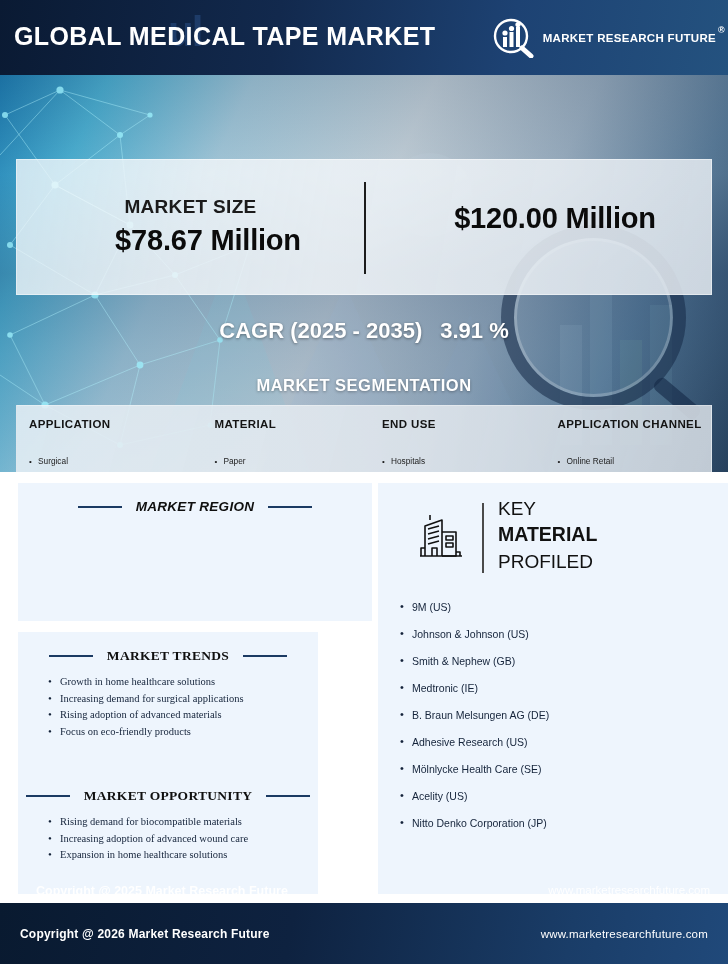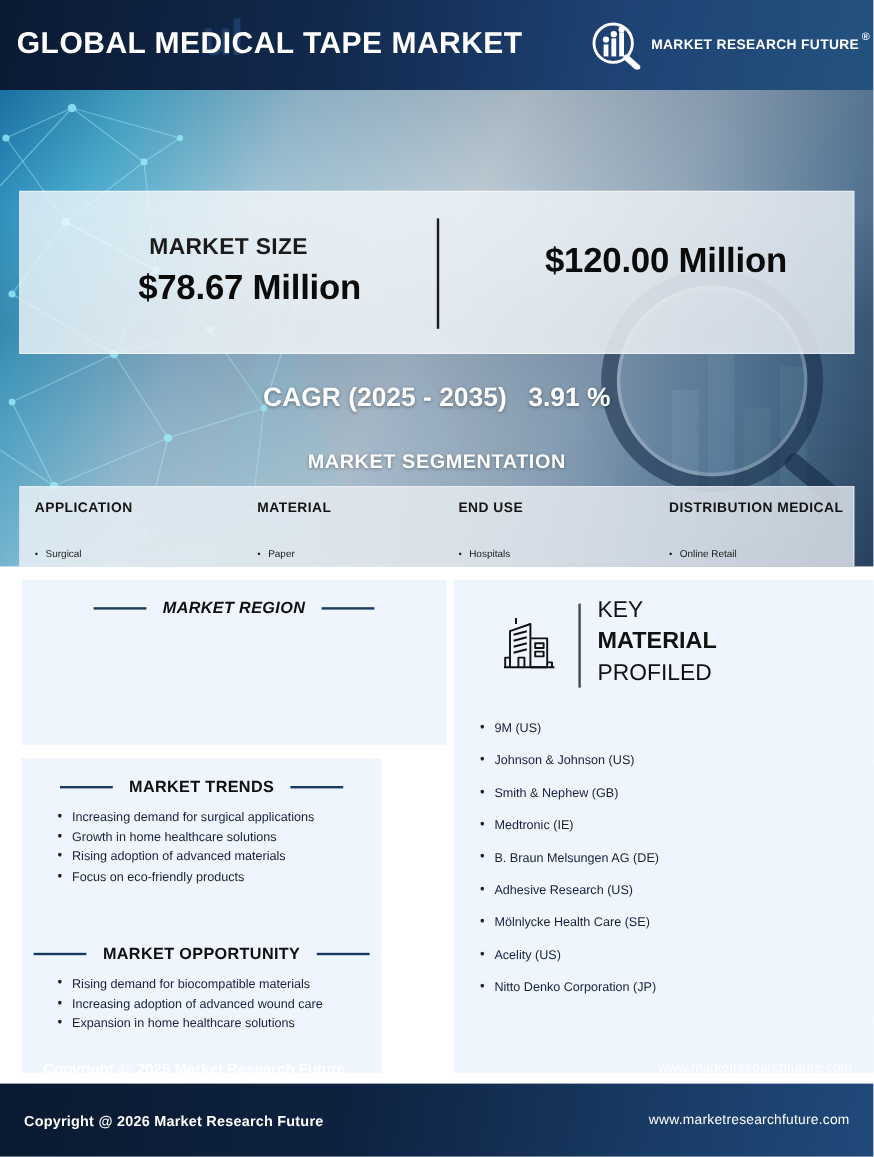--- a/index.html
+++ b/index.html
@@ -114,21 +114,21 @@
   }
   .seg-list li:before {
     content: "•"; position: absolute; left: 0; top: -.5px; font-size: 8px; color: #1c1c1c;
   }
 
   
   .card {
     position: absolute; background: #eef5fd; overflow: hidden;
   }
   #card-region { left: 18px; top: 483px; width: 354px; height: 138px; font-style: italic; }
-  #card-trends { left: 18px; top: 632px; width: 300px; height: 262px; }
+  #card-trends { left: 18px; top: 632px; width: 300px; height: 262px; font-family: Liberation Serif, serif; }
   #card-companies { left: 378px; top: 483px; width: 394px; height: 411px; }
 
   .card-title-row {
     display: flex; align-items: center; justify-content: center; gap: 14px;
     margin-top: 16px;
   }
   .card-title-row .dash { width: 44px; height: 2px; background: #1b3a63; }
   .card-title {
     font-size: 13.5px; font-weight: bold; color: #0f0f0f; letter-spacing: .3px;
   }
@@ -293,21 +293,21 @@
       </div>
       <div class="seg-col c3">
         <div class="seg-head">END USE</div>
         <ul class="seg-list">
           <li>Hospitals</li>
           <li>Clinics</li>
 
         </ul>
       </div>
       <div class="seg-col c4">
-        <div class="seg-head">DISTRIBUTION MEDICAL</div>
+        <div class="seg-head">APPLICATION CHANNEL</div>
         <ul class="seg-list">
           <li>Online Retail</li>
           <li>Direct Sales</li>
 
         </ul>
       </div>
     </div>
   </div>
 
   <div class="card" id="card-region">
@@ -318,22 +318,22 @@
     </div>
   </div>
 
   <div class="card" id="card-trends">
     <div class="card-title-row">
       <span class="dash"></span>
       <span class="card-title">MARKET TRENDS</span>
       <span class="dash"></span>
     </div>
     <ul class="card-list">
+      <li>Growth in home healthcare solutions</li>
       <li>Increasing demand for surgical applications</li>
-      <li>Growth in home healthcare solutions</li>
       <li>Rising adoption of advanced materials</li>
       <li>Focus on eco-friendly products</li>
     </ul>
     <div class="card-title-row" style="margin-top:48px;">
       <span class="dash"></span>
       <span class="card-title">MARKET OPPORTUNITY</span>
       <span class="dash"></span>
     </div>
     <ul class="card-list">
       <li>Rising demand for biocompatible materials</li>

